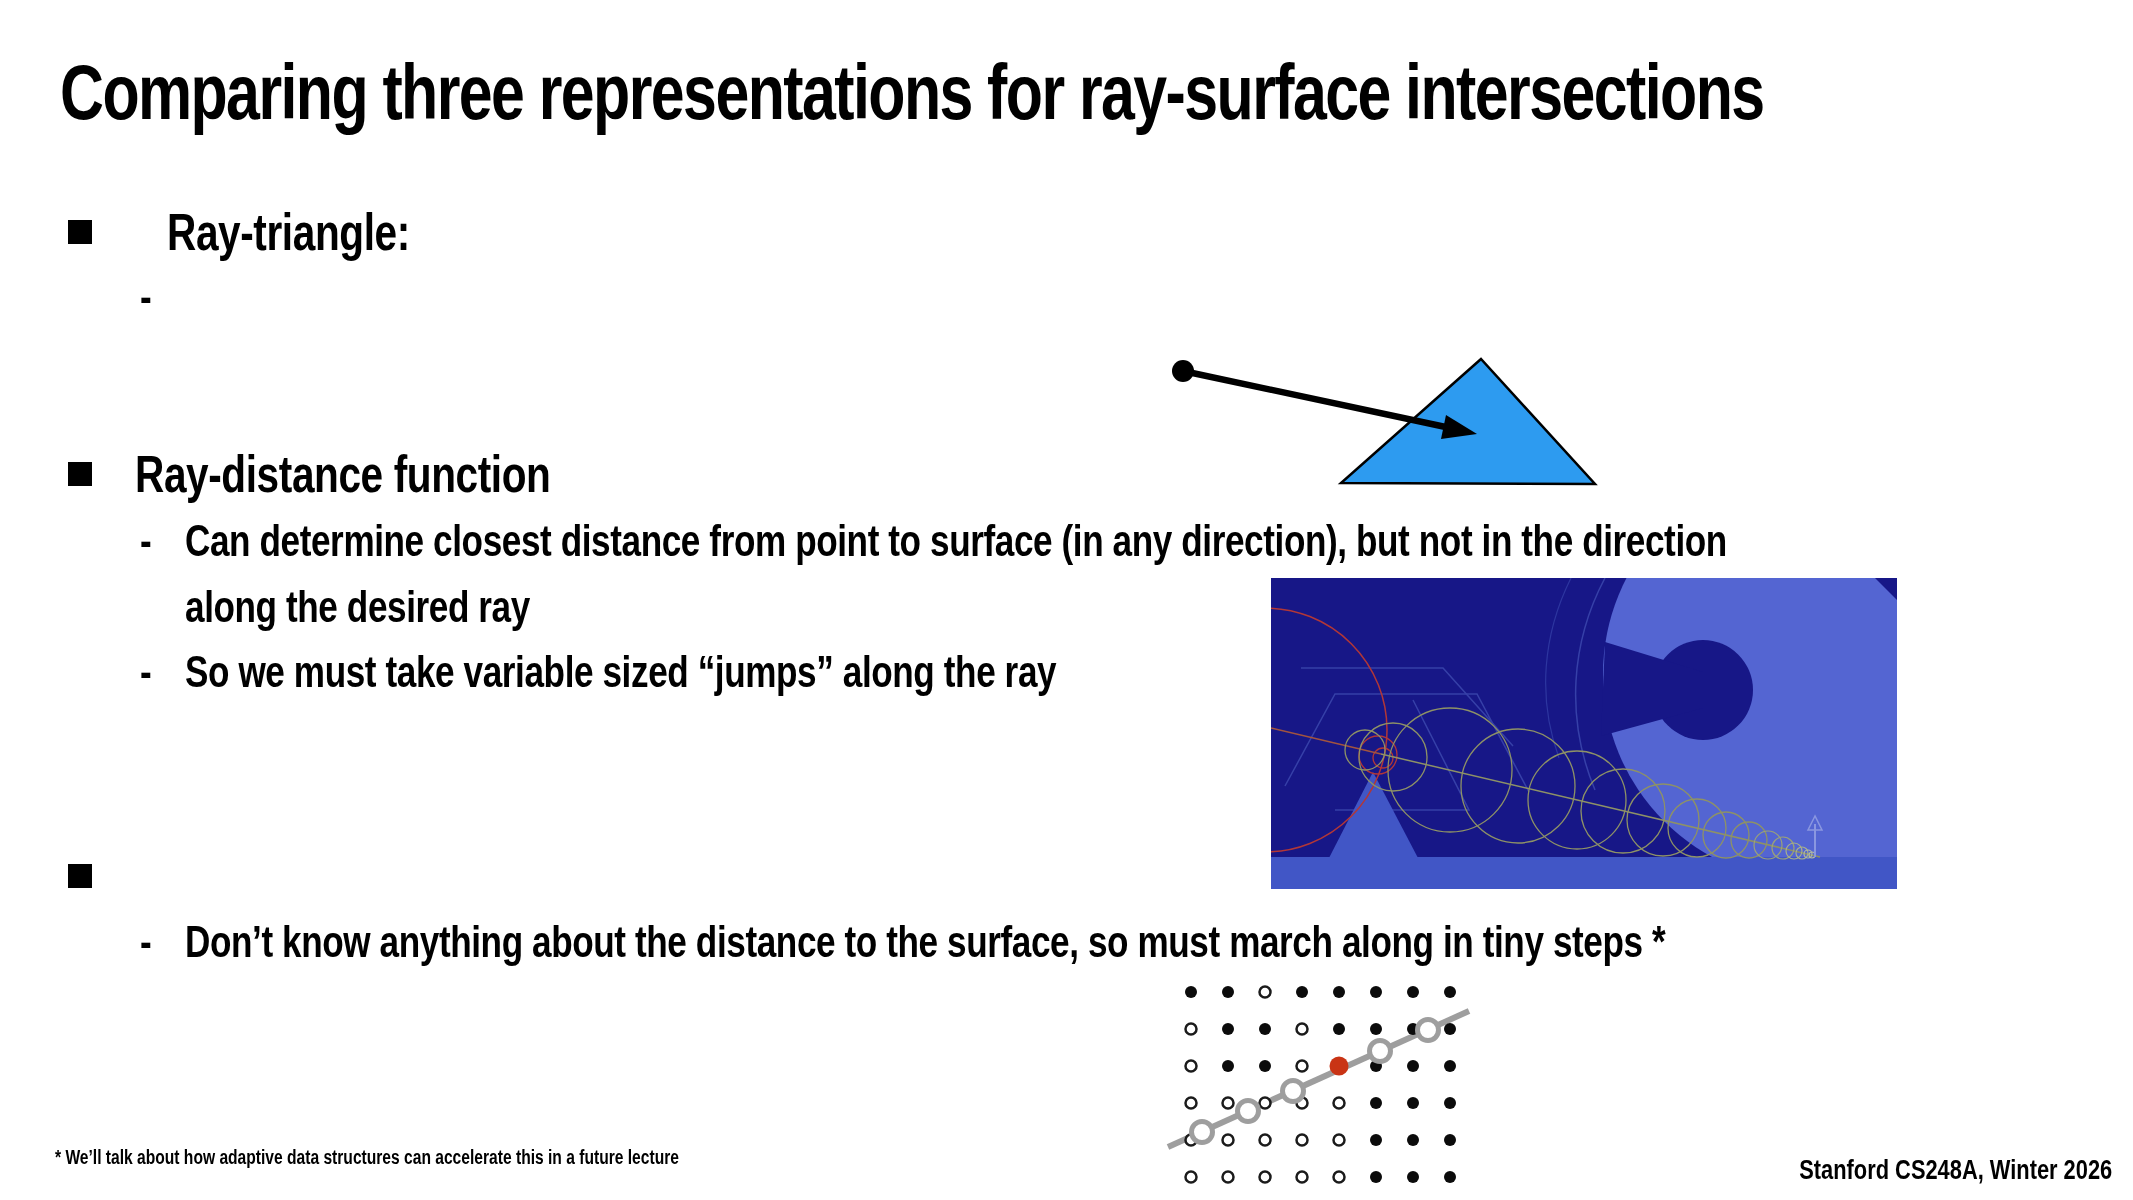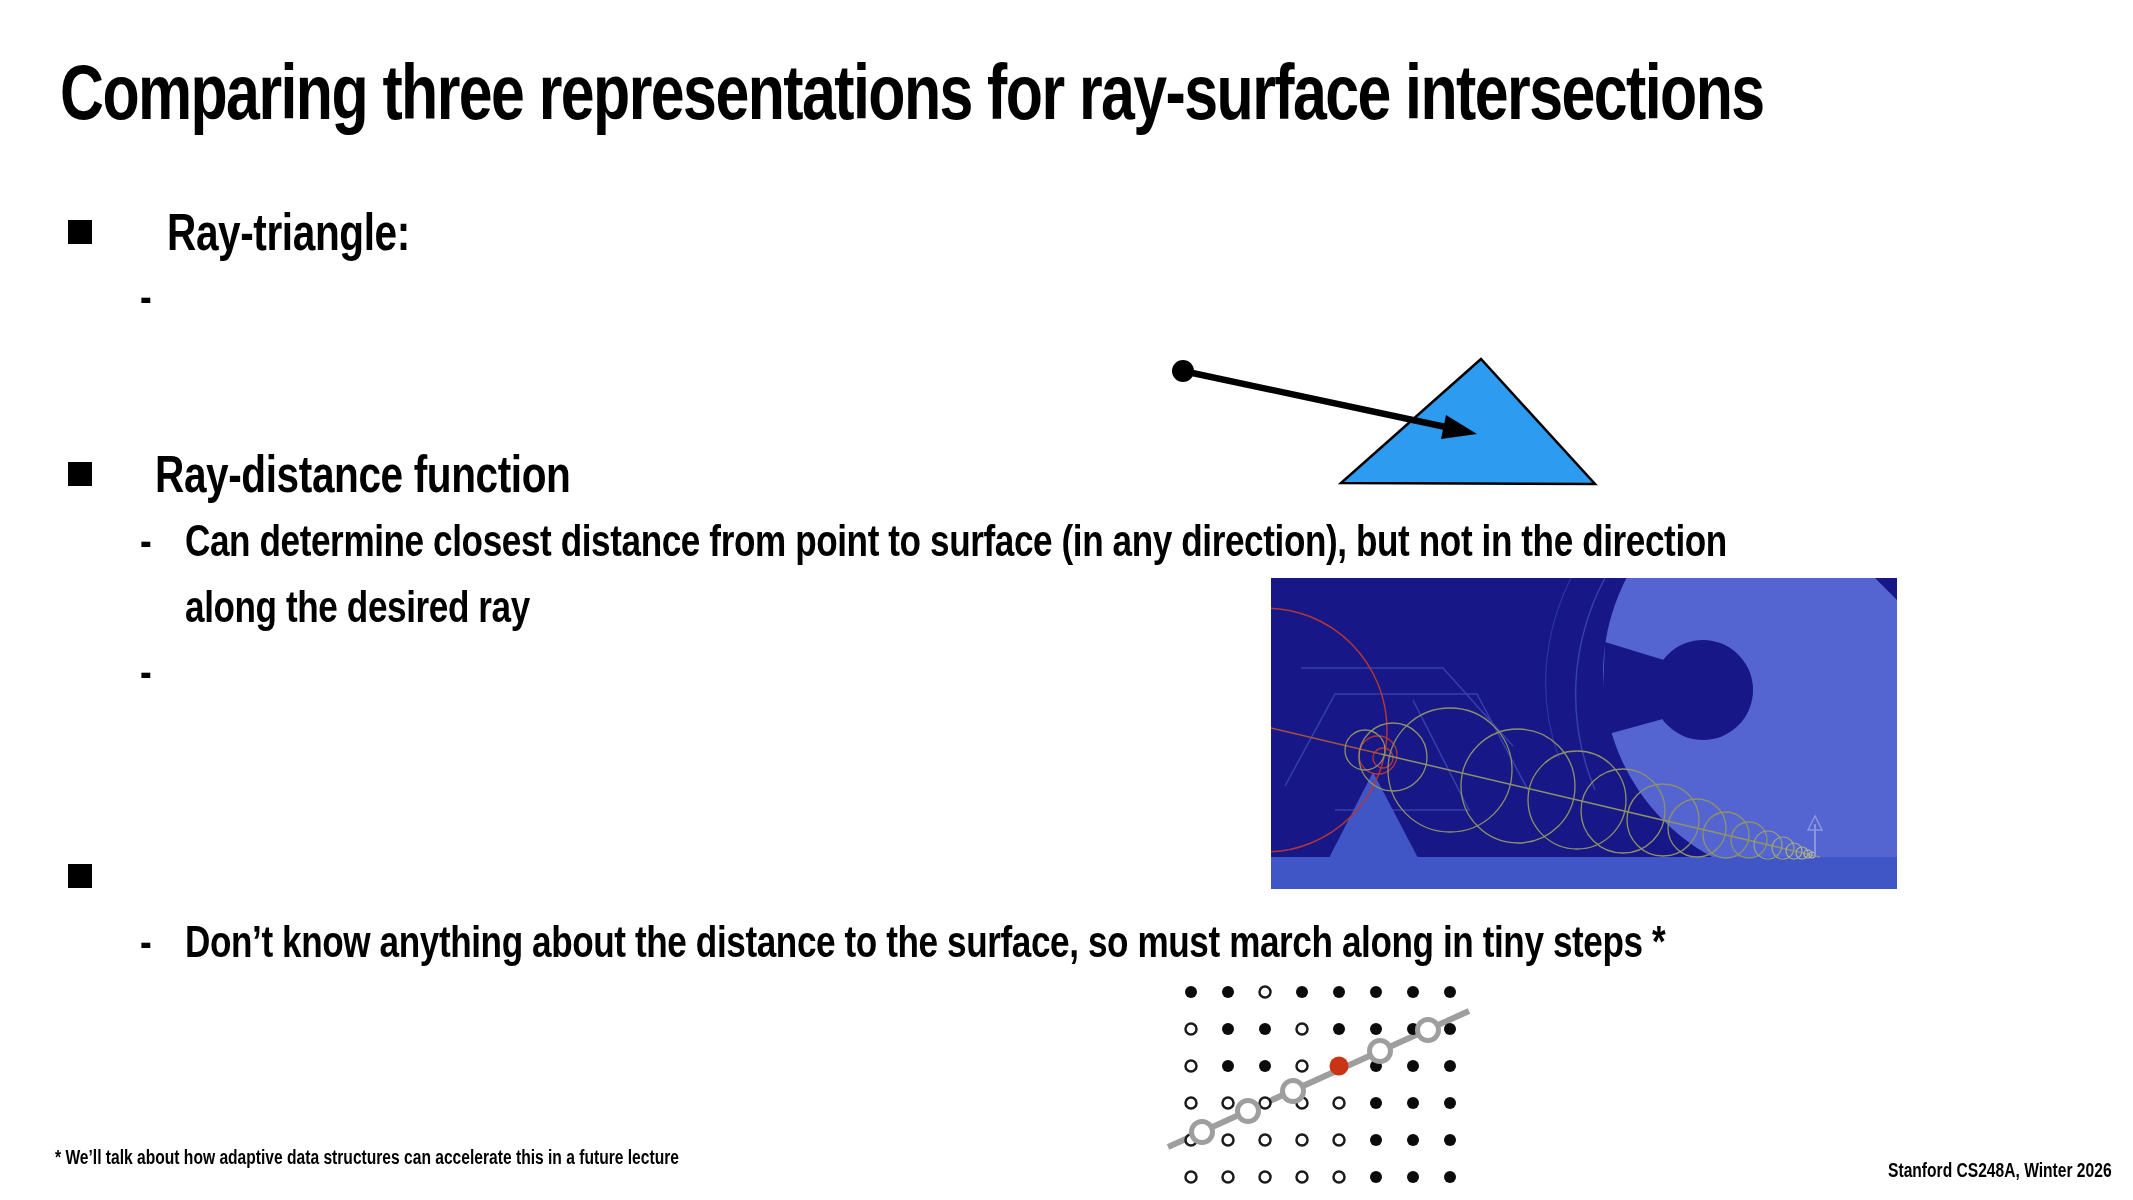--- a/index.html
+++ b/index.html
@@ -5,21 +5,21 @@
   html,body{margin:0;padding:0;background:#ffffff;}
   .slide{position:relative;width:2133px;height:1200px;background:#ffffff;overflow:hidden;
          font-family:"Liberation Sans","DejaVu Sans",sans-serif;font-weight:700;color:#000;}
   .t{position:absolute;white-space:nowrap;}
   .cond{display:inline-block;transform:scaleX(0.78);transform-origin:0 0;white-space:pre;}
   .cond-r{display:inline-block;transform:scaleX(0.78);transform-origin:100% 0;white-space:pre;}
   .title{font-size:78px;line-height:80px;letter-spacing:-2px;}
   .head{font-size:52px;line-height:52px;letter-spacing:-0.5px;}
   .sub{font-size:45px;line-height:66px;letter-spacing:-0.5px;}
   .foot{font-size:20px;line-height:34px;}
-  .attr{font-size:20px;line-height:30px;}
+  .attr{font-size:28px;line-height:30px;}
   .sq{position:absolute;width:24px;height:24px;background:#000;}
   .diag{position:absolute;}
   .it{font-style:italic;}
 </style>
 </head>
 <body>
 
 <div class="slide">
 
   <div class="t title" style="left:60px;top:52px;">
@@ -35,32 +35,35 @@
   </div>
 
   <div class="diag" style="left:1130px;top:330px;"><svg width="520" height="170" viewBox="0 0 520 170">
         <polygon points="351,29 211,153 465,154" fill="#2D9BF0" stroke="#000000" stroke-width="2.5"></polygon>
         <circle cx="53" cy="41" r="11" fill="#000000"></circle>
         <line x1="53" y1="41" x2="325" y2="99" stroke="#000000" stroke-width="6.5"></line>
         <polygon points="347,104 316,85 311,109" fill="#000000"></polygon>
       </svg></div>
 
   <div class="sq" style="left:68px;top:462px;"></div>
-  <div class="t head" style="left:135px;top:448px;margin-left:20px;">
+  <div class="t head" style="left:135px;top:448px;">
     <span class="cond">Ray-distance function</span>
   </div>
   <div class="t sub" style="left:140px;top:508px;">
     <span class="cond">-</span>
   </div>
   <div class="t sub" style="left:185px;top:508px;">
     <span class="cond">Can determine closest distance from point to surface (in any direction), but not in the direction
 along the desired ray</span>
   </div>
   <div class="t sub" style="left:140px;top:639px;">
     <span class="cond">-</span>
+  </div>
+  <div class="t sub" style="left:185px;top:639px;">
+    <span class="cond">So we must take variable sized “jumps” along the ray</span>
   </div>
 
   <div class="diag" style="left:1271px;top:578px;"><svg width="626" height="311" viewBox="0 0 626 311">
         <rect x="0" y="0" width="626" height="311" fill="#171787"></rect>
         <path d="M30,90 L172,90 L242,168" fill="none" stroke="#3640A8" stroke-width="1.5"></path>
         <path d="M14,208 L64,116 L206,116 L258,214" fill="none" stroke="#3640A8" stroke-width="1.5"></path>
         <path d="M64,232 L198,232 L142,122" fill="none" stroke="#3640A8" stroke-width="1.5"></path>
         <path d="M384,0 L344,62 L416,178" fill="none" stroke="#3640A8" stroke-width="1.5"></path>
         <path d="M334,0 C300,64 294,140 324,212" fill="none" stroke="#3640A8" stroke-width="1.5"></path>
         <path d="M300,0 C272,56 266,120 288,180" fill="none" stroke="#2D36A0" stroke-width="1.2"></path>

